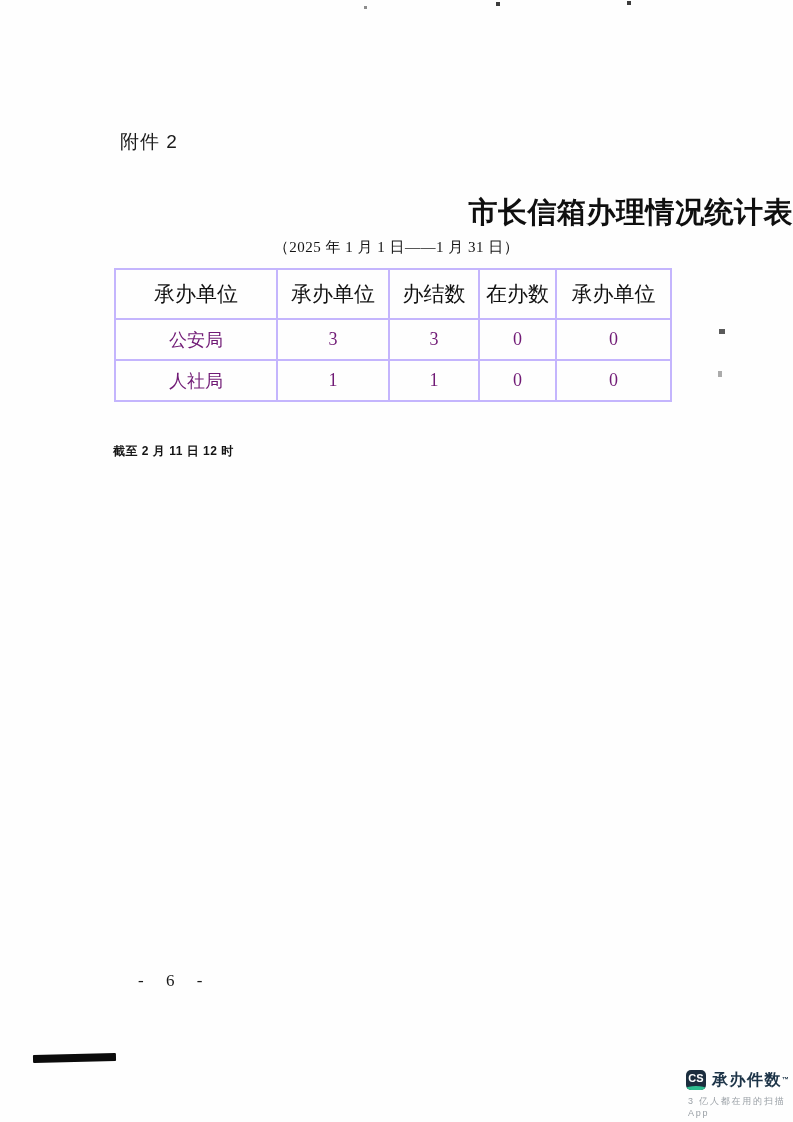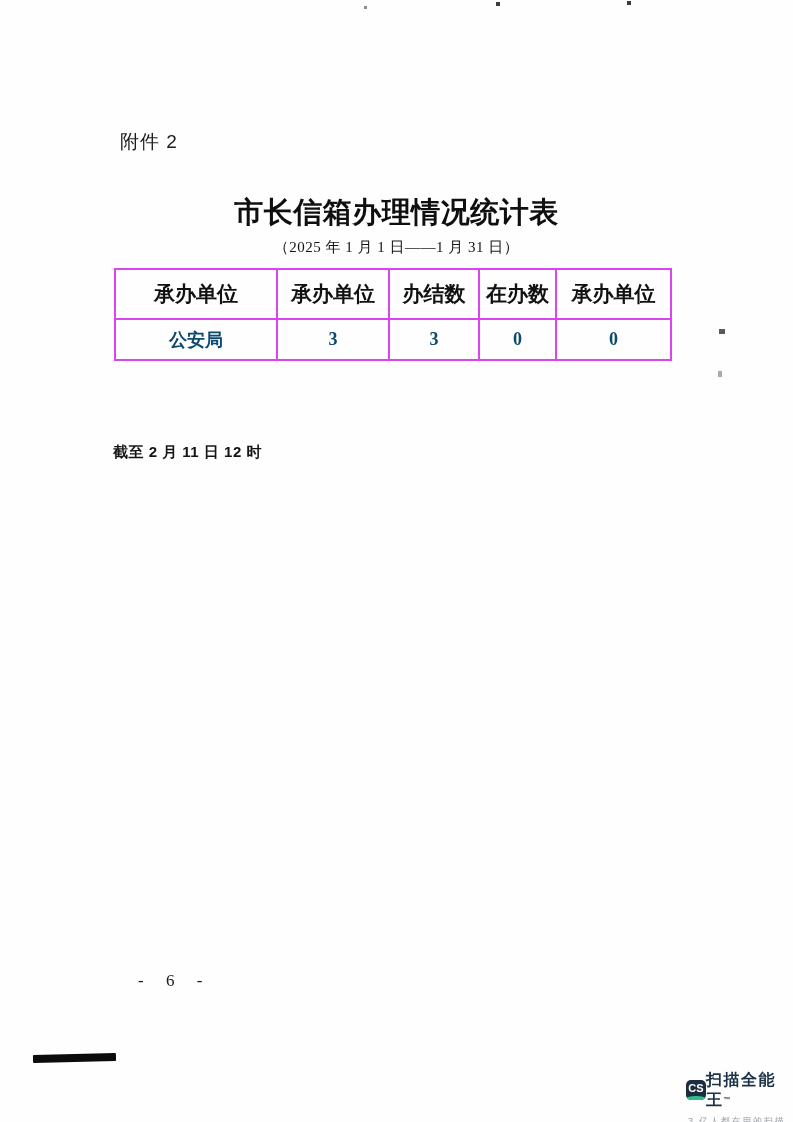--- a/index.html
+++ b/index.html
@@ -29,21 +29,21 @@
     left: 120px; top: 129px;
     font-family: "Liberation Sans", "DejaVu Sans", sans-serif;
     font-size: 19px;
     letter-spacing: 1px;
     color: #1a1a1a;
   }
   .doc-title {
     position: absolute;
     left: 0; top: 193px;
     width: 100%;
-    text-align: center;
+    text-align: right;
     font-size: 29px;
     font-weight: bold;
     letter-spacing: 0.5px;
     color: #0f0f0f;
   }
   .doc-subtitle {
     position: absolute;
     left: 0; top: 238px;
     width: 100%;
     text-align: center;
@@ -53,43 +53,43 @@
   }
 
   table.stats {
     position: absolute;
     left: 114px; top: 268px;
     width: 556px;
     border-collapse: collapse;
     table-layout: fixed;
   }
   table.stats th, table.stats td {
-    border: 2px solid #d946ef;
+    border: 2px solid #c4b5fd;
     text-align: center;
     vertical-align: middle;
-    font-weight: bold;
+    font-weight: normal;
     overflow: hidden;
     white-space: nowrap;
   }
   table.stats th {
     height: 50px;
     font-size: 21px;
     color: #111;
   }
   table.stats td {
     height: 41px;
     font-size: 18px;
-    color: #0c4a6e;
+    color: #701a75;
   }
 
   .footnote {
     position: absolute;
     left: 113px; top: 443px;
     font-family: "Liberation Sans", "DejaVu Sans", sans-serif;
-    font-size: 15px;
+    font-size: 12px;
     font-weight: 600;
     letter-spacing: 0.5px;
     color: #141414;
   }
 
   .page-number {
     position: absolute;
     left: 138px; top: 971px;
     font-size: 17px;
     letter-spacing: 9px;
@@ -109,20 +109,21 @@
   .camscanner {
     position: absolute;
     left: 686px; top: 1070px;
     display: flex;
     flex-direction: column;
     align-items: flex-start;
   }
   .cs-row {
     display: flex;
     align-items: center;
+    gap: 6px;
   }
   .cs-icon {
     width: 20px; height: 20px;
     border-radius: 5px;
     background: #1b2d3e;
     position: relative;
     overflow: hidden;
     flex: 0 0 auto;
   }
   .cs-icon .cs-glyph {
@@ -200,33 +201,40 @@
       </tr>
     </thead>
     <tbody>
       <tr>
         <td>公安局</td>
         <td>3</td>
         <td>3</td>
         <td>0</td>
         <td>0</td>
       </tr>
+      <tr>
+        <td>人社局</td>
+        <td>1</td>
+        <td>1</td>
+        <td>0</td>
+        <td>0</td>
+      </tr>
     </tbody>
   </table>
 
   <div class="footnote">截至 2 月 11 日 12 时</div>
 
   <div class="page-number">- 6 -</div>
 
   <div class="redaction-bar"></div>
 
   <div class="camscanner">
     <div class="cs-row">
       <div class="cs-icon">
         <span class="cs-glyph">CS</span>
         <span class="cs-strip"></span>
       </div>
-      <div class="cs-brand"><span>扫描全能王</span><span class="cs-tm">™</span></div>
+      <div class="cs-brand"><span>承办件数</span><span class="cs-tm">™</span></div>
     </div>
     <div class="cs-tagline">3 亿人都在用的扫描App</div>
   </div>
 
 </div>
 
 </body></html>

